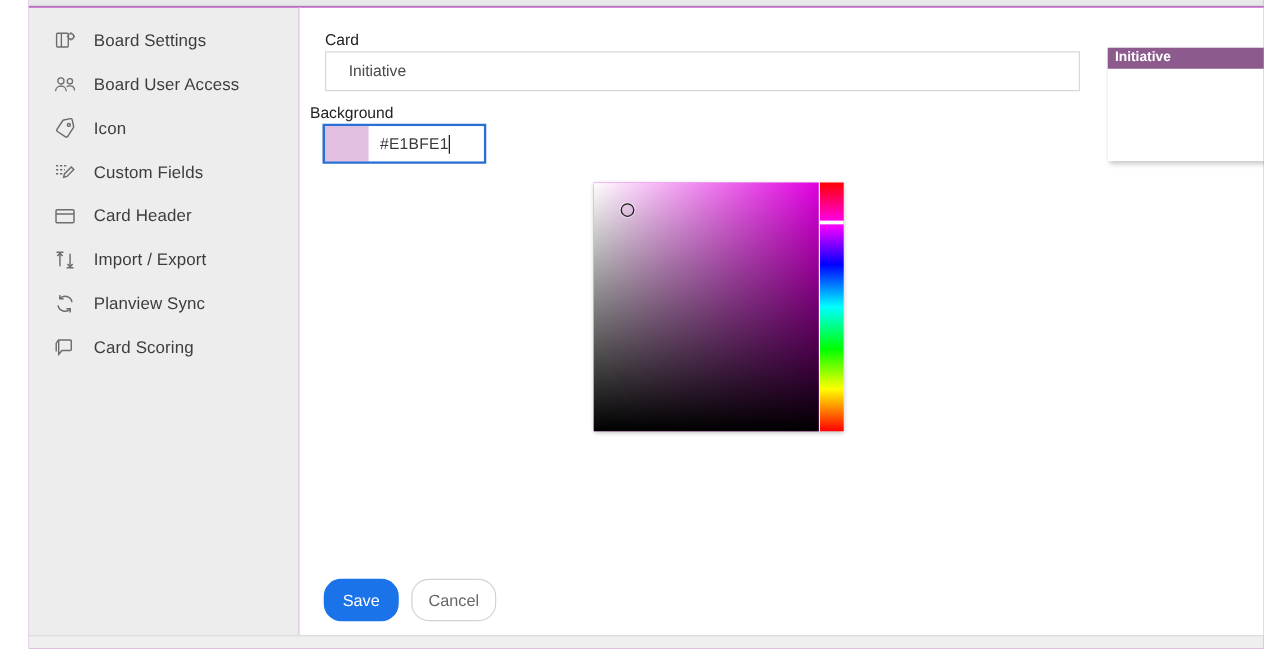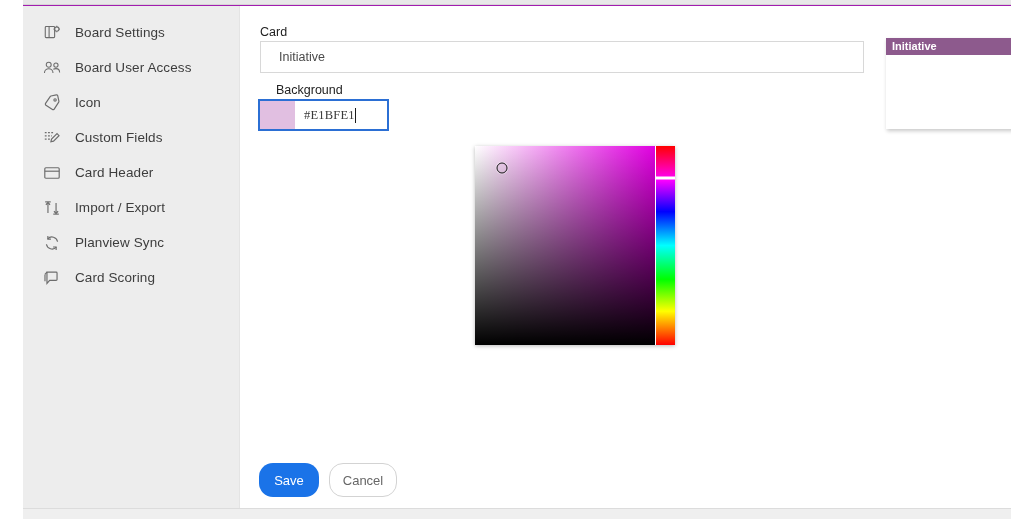--- a/index.html
+++ b/index.html
@@ -86,21 +86,21 @@
     background: #ffffff;
     border-left: 1px solid #e4e4e4;
   }
 
   .field-label {
     position: absolute;
     font-size: 12.5px;
     color: #222222;
   }
   #name-label { left: 20px; top: 19px; }
-  #bg-label  { left: 36px; top: 77px; }
+  #bg-label  { left: 8px; top: 77px; }
 
   .name-input {
     position: absolute;
     left: 20px; top: 35px;
     width: 604px; height: 32px;
     border: 1px solid #d8d8d8;
     background: #ffffff;
     font-family: "Liberation Sans", sans-serif;
     font-size: 12.5px;
     color: #4a4a4a;
@@ -124,21 +124,21 @@
     background: #dfbfdf;
   }
   .hex-input-wrap {
     flex: 1 1 auto;
     display: flex;
     align-items: center;
     position: relative;
     background: #ffffff;
   }
   .hex-text {
-    font-family: Liberation Serif, serif;
+    font-family: Liberation Sans, sans-serif;
     font-size: 12.5px;
     color: #3a3a3a;
     padding-left: 9px;
     letter-spacing: .2px;
     white-space: nowrap;
     text-align: center;
   }
   .caret {
     display: inline-block;
     width: 1px;

